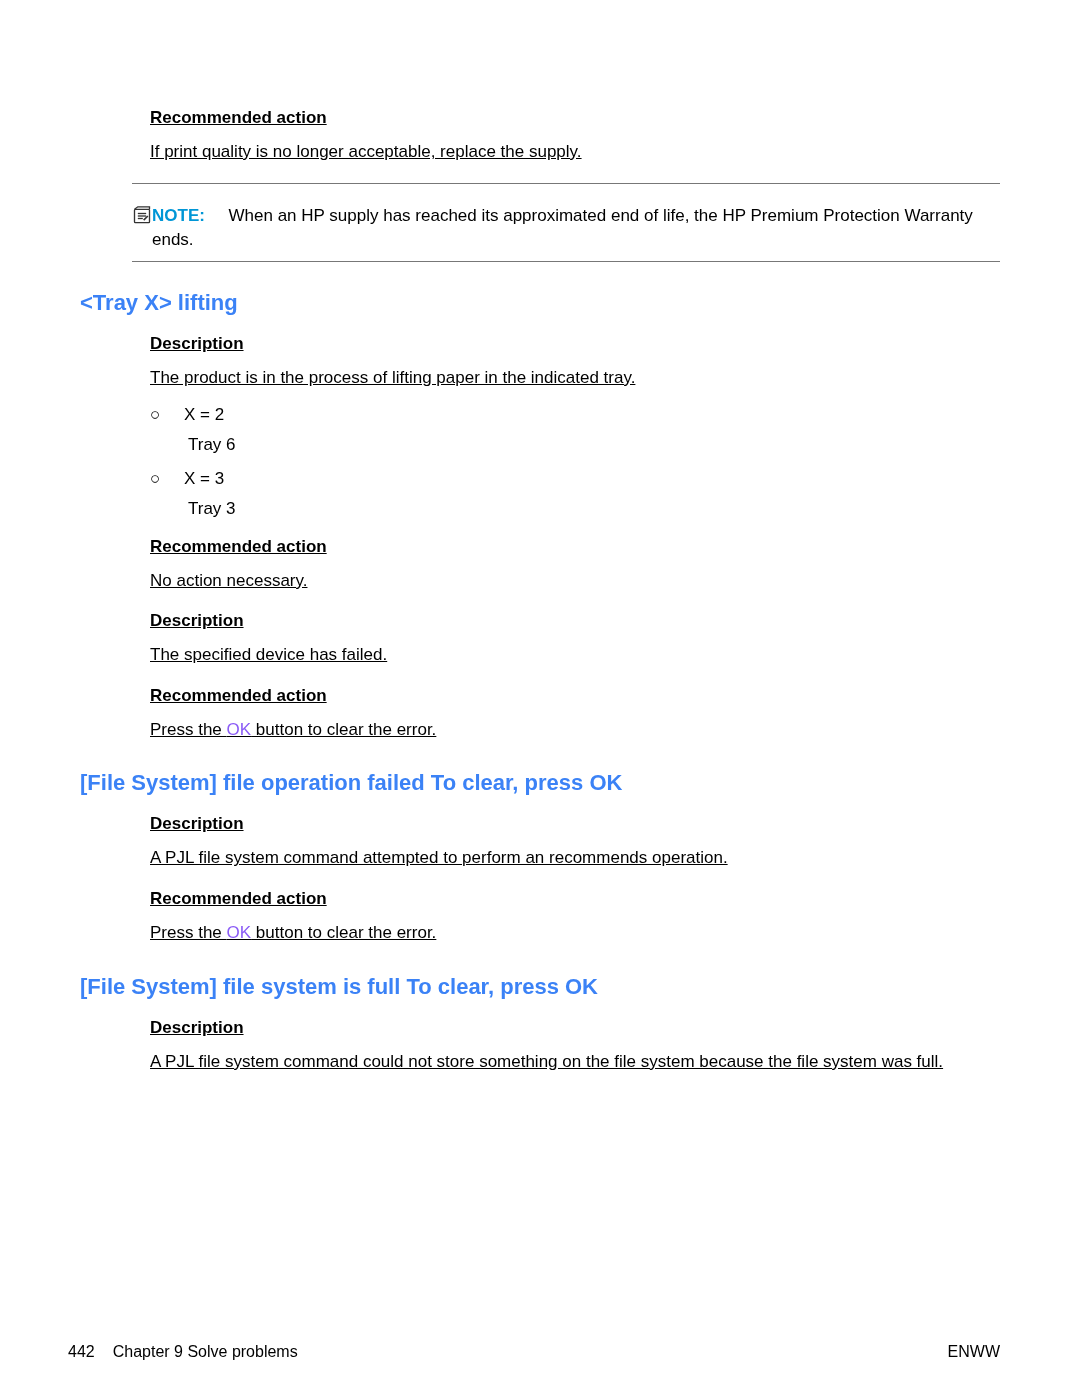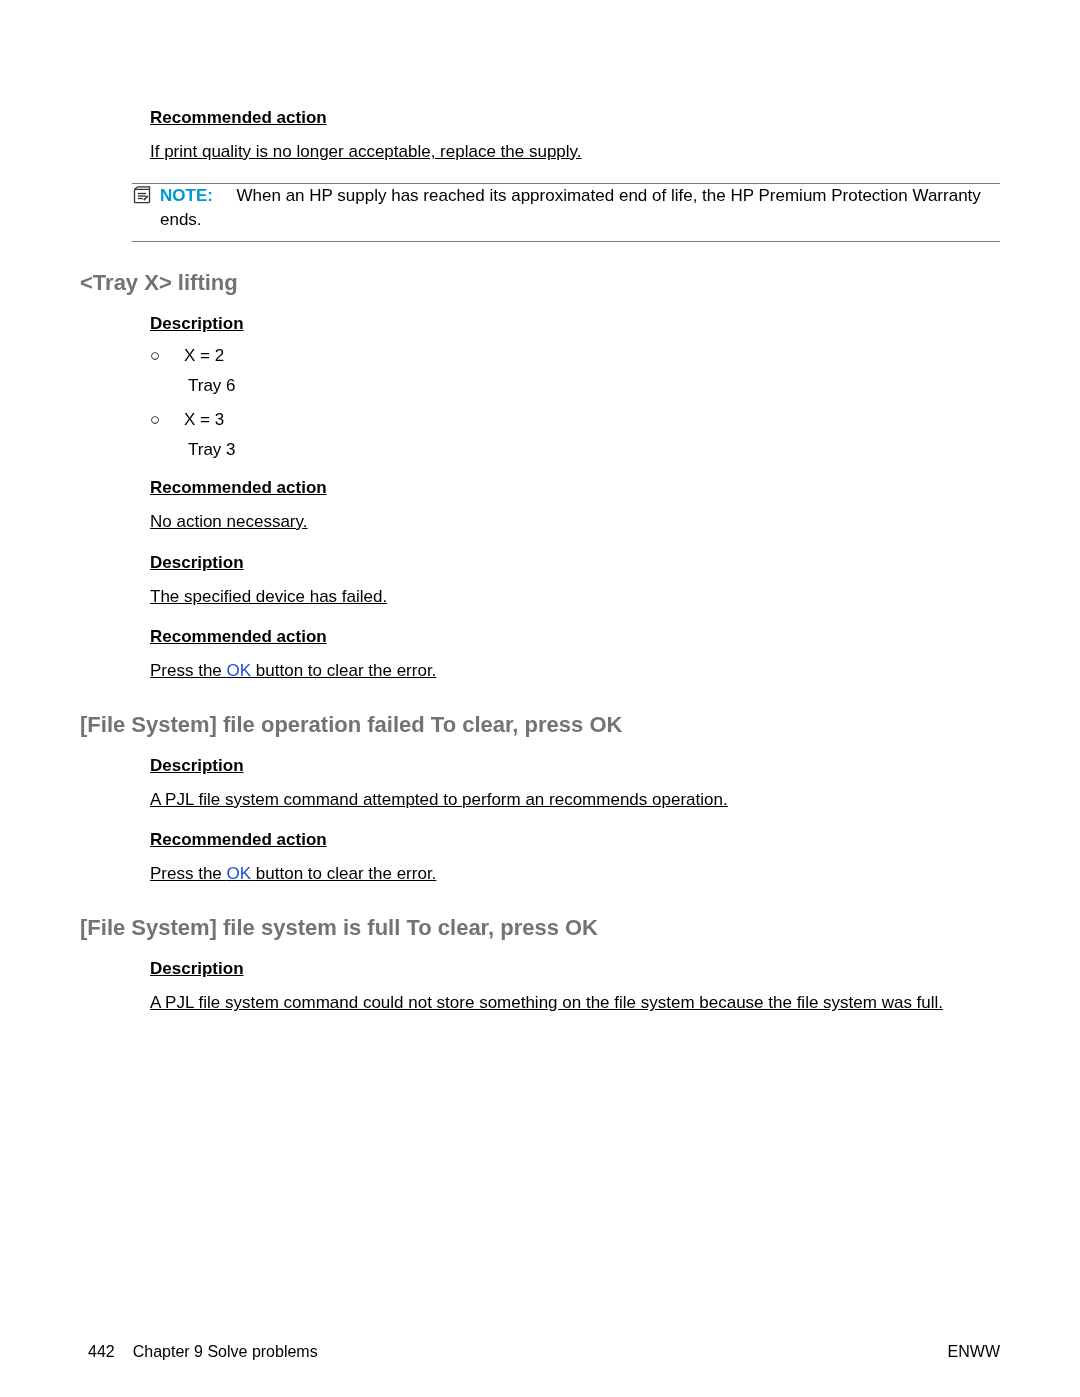--- a/index.html
+++ b/index.html
@@ -27,45 +27,44 @@
     margin-bottom: 12px;
   }
   .body-text {
     font-size: 17px;
     line-height: 1.45;
     margin-bottom: 14px;
   }
   .note-box {
     border-top: 1px solid #777;
     border-bottom: 1px solid #777;
-    padding: 0 0 8px 0;
+    padding: 20px 0 8px 0;
     margin: 18px 0 26px 52px;
     display: flex;
     align-items: flex-start;
-    gap: 8px;
   }
   .note-icon {
     flex: 0 0 auto;
     margin-top: 2px;
   }
   .note-icon svg {
     width: 20px;
     height: 20px;
     display: block;
   }
   .note-text {
     font-size: 17px;
     line-height: 1.45;
   }
   .note-label {
     font-weight: 700;
     color: #0096d6;
   }
   .h2blue {
-    color: #737373;
+    color: #3b82f6;
     font-weight: 700;
     font-size: 22px;
     margin: 28px 0 14px 0;
   }
   .list-block {
     margin-left: 70px;
   }
   .list-item {
     display: flex;
     gap: 18px;
@@ -74,26 +73,26 @@
   }
   .bullet {
     min-width: 16px;
   }
   .list-sub {
     margin-left: 108px;
     font-size: 17px;
     margin-bottom: 14px;
   }
   .ok {
-    color: #1d4ed8;
+    color: #8b5cf6;
   }
   .footer {
     position: absolute;
     bottom: 36px;
-    left: 88px;
+    left: 68px;
     right: 80px;
     display: flex;
     justify-content: space-between;
     font-size: 16px;
   }
   .footer-left {
     display: flex;
     gap: 18px;
     align-items: baseline;
   }
@@ -122,20 +121,21 @@
     <span class="note-text">
       <span class="note-label">NOTE:</span>
       <span>&nbsp;&nbsp;&nbsp;</span>
       <span>When an HP supply has reached its approximated end of life, the HP Premium Protection Warranty ends.</span>
     </span>
   </div>
 
   <div class="h2blue">&lt;Tray X&gt; lifting</div>
   <div class="indent">
     <div class="bold-sub">Description</div>
+    <div class="body-text">The product is in the process of lifting paper in the indicated tray.</div>
   </div>
   <div class="list-block">
     <div class="list-item">
       <span class="bullet">○</span>
       <span>X = 2</span>
     </div>
   </div>
   <div class="list-sub">Tray 6</div>
   <div class="list-block">
     <div class="list-item">

